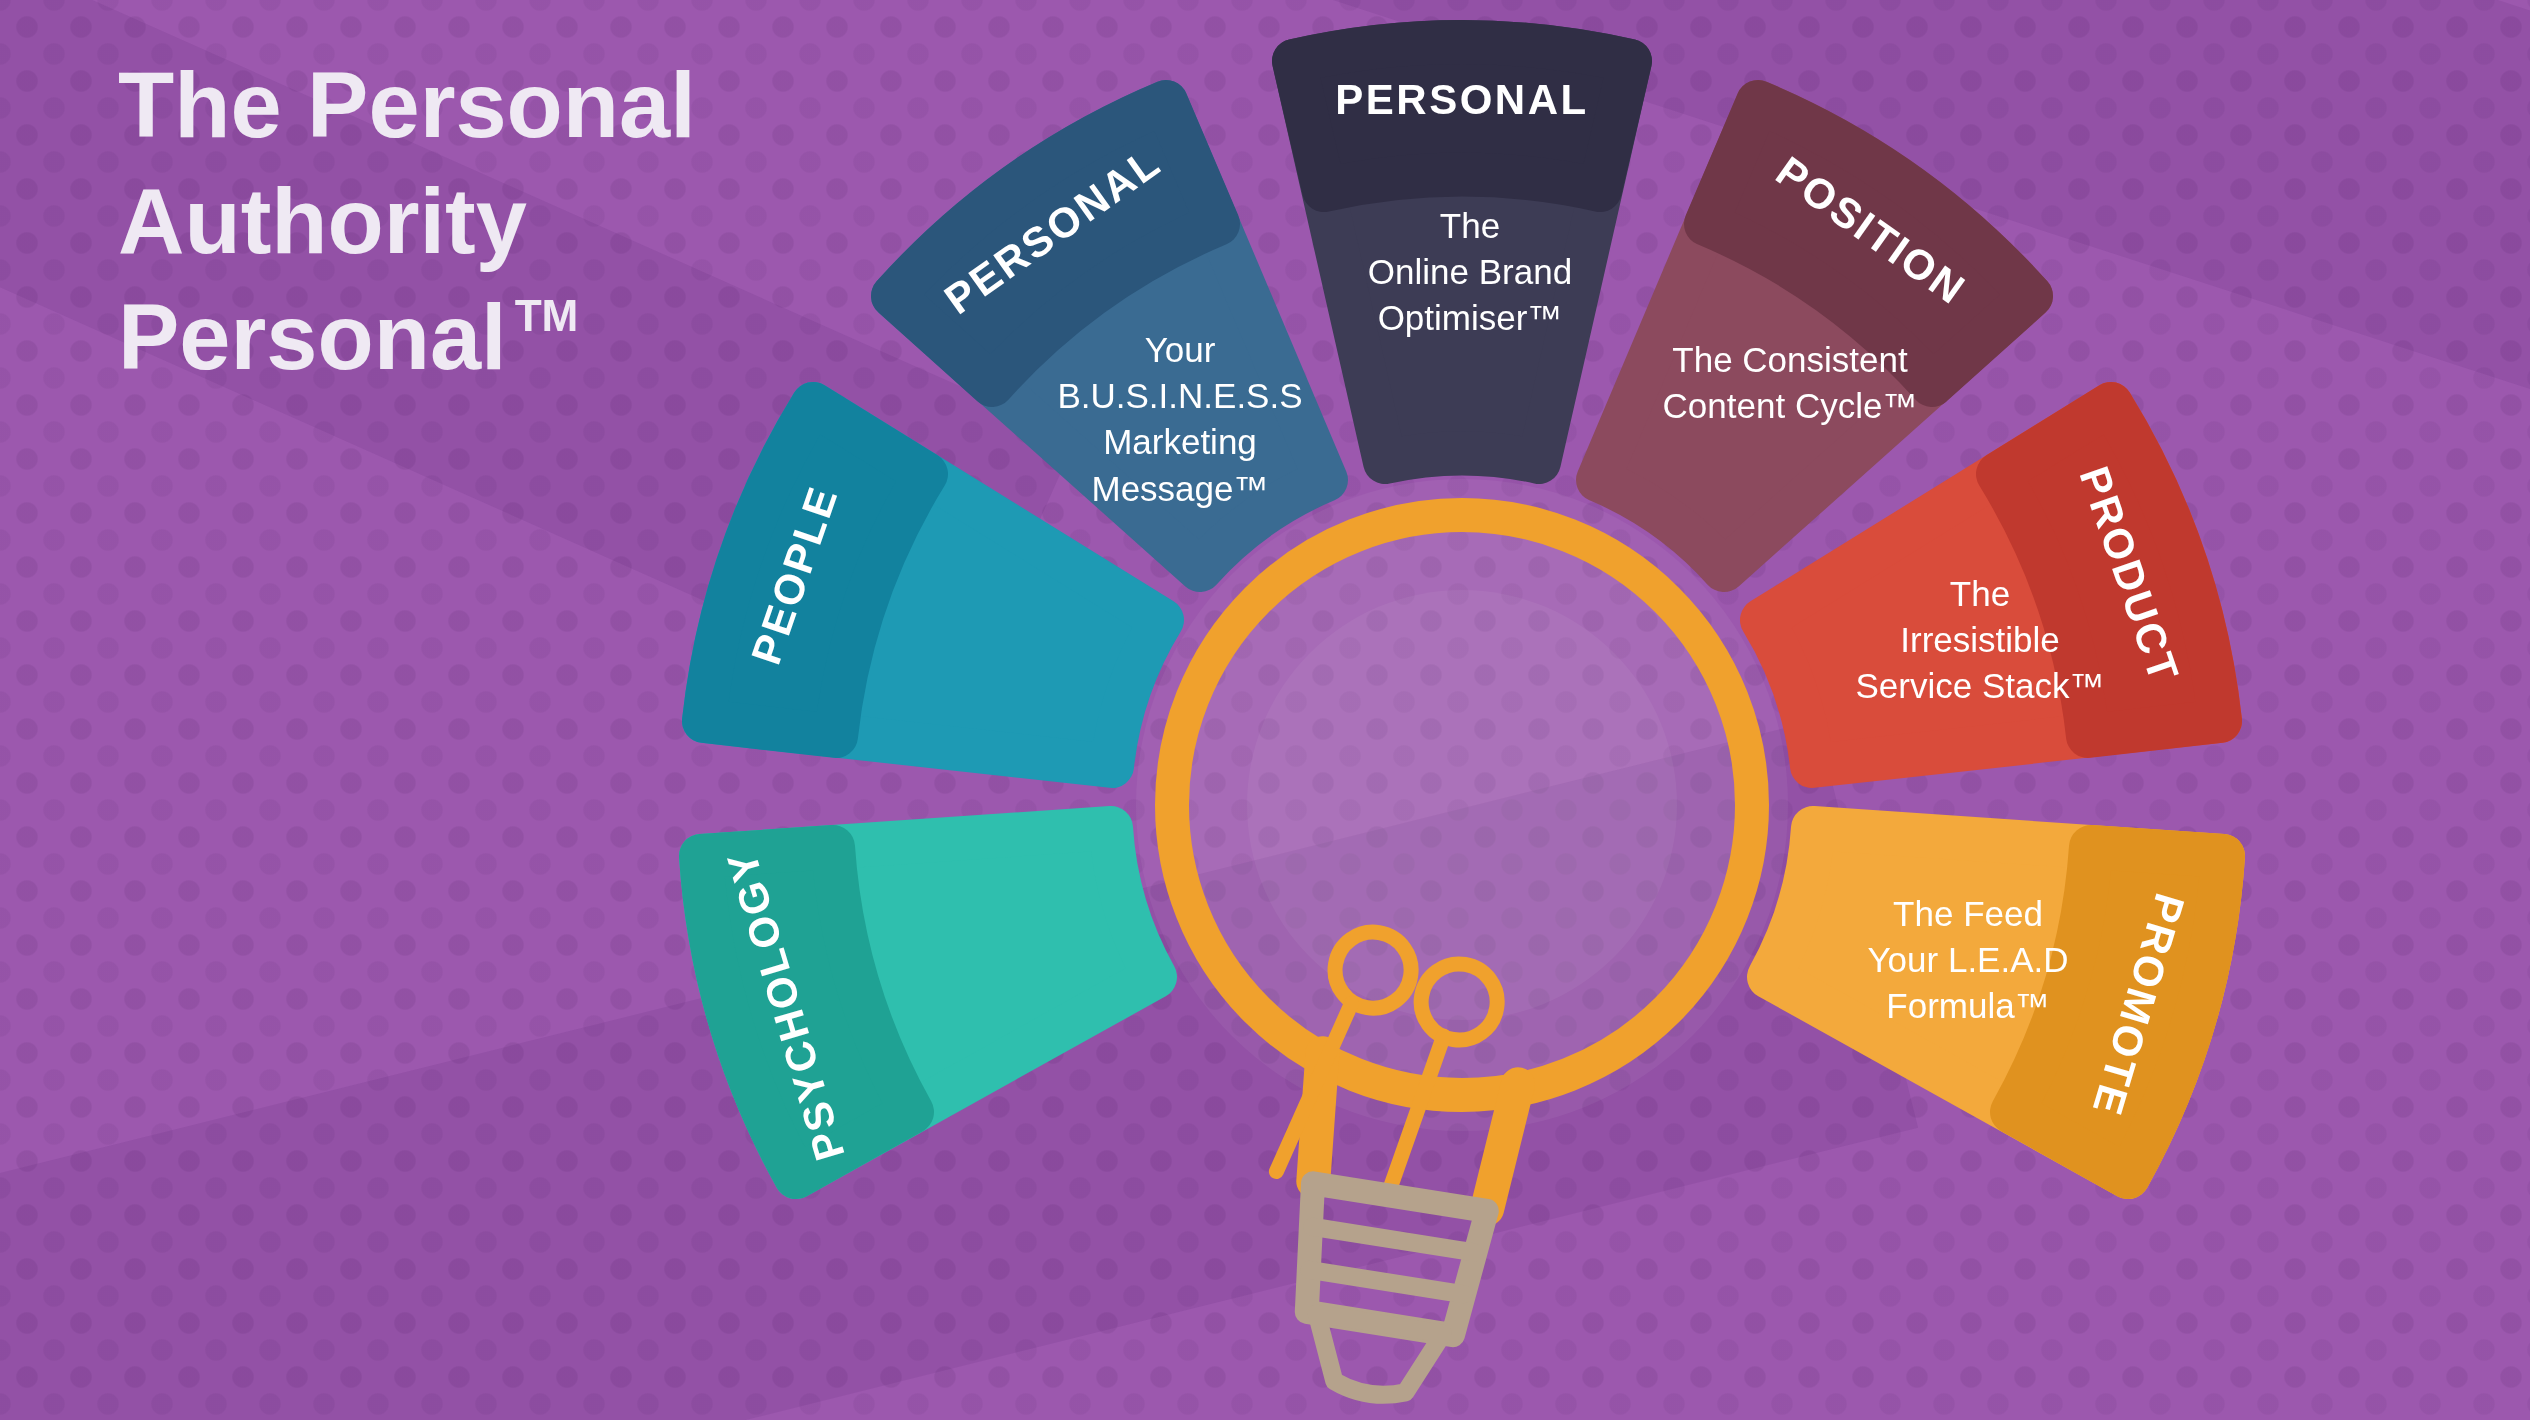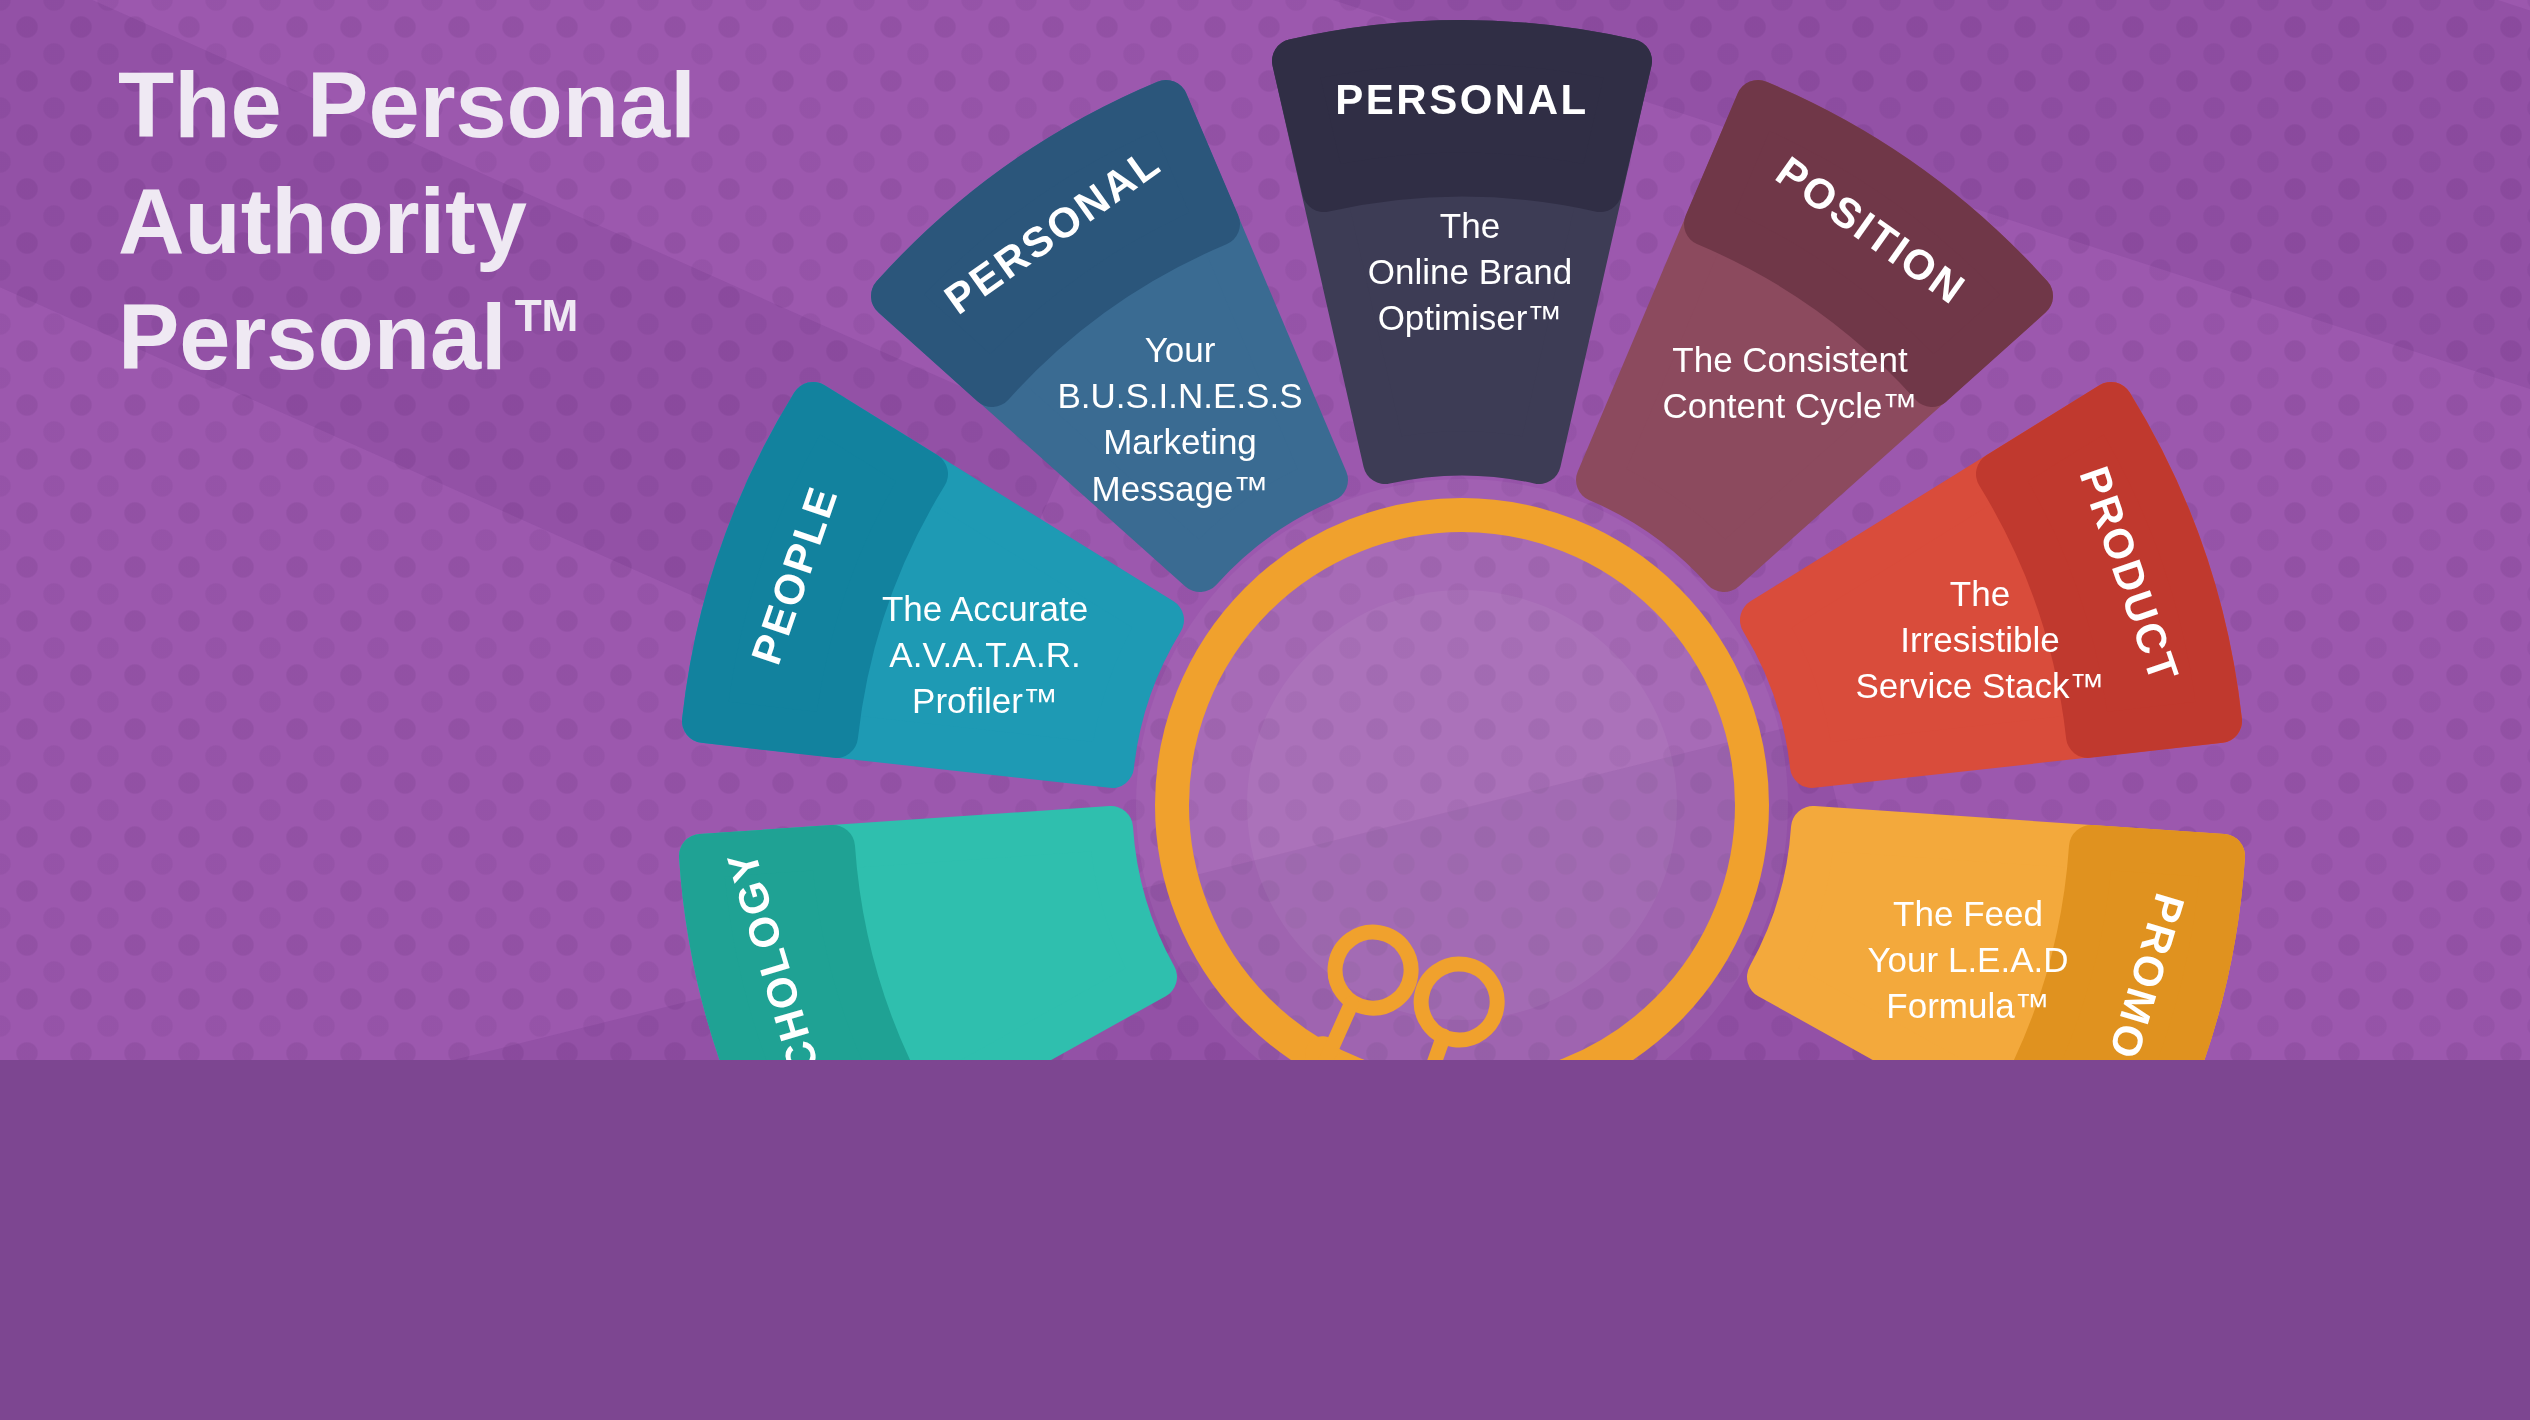--- a/index.html
+++ b/index.html
@@ -1,18 +1,18 @@
 <!DOCTYPE html>
 <html><head>
 <meta charset="utf-8">
 <style>
   html,body{margin:0;padding:0;background:#7d4691;}
   .canvas{
     position:relative;
-    width:2530px;height:1060px;
+    width:2530px;height:1420px;
     overflow:hidden;
     background-color:#9c58ae;
     background-image:
       radial-gradient(rgba(60,18,80,0.10) 26%, transparent 30%),
       radial-gradient(rgba(60,18,80,0.07) 26%, transparent 30%);
     background-size:54px 54px,54px 54px;
     background-position:0 0,27px 27px;
     font-family:"Liberation Sans", sans-serif;
   }
   .deco{position:absolute;background:rgba(72,22,96,0.10);}
@@ -95,23 +95,20 @@
   </div>
 
   <div class="seg-label" style="left:786px;top:1005px;transform:translate(-50%,-50%) rotate(-106.5deg);">PSYCHOLOGY</div>
   <div class="seg-label" style="left:795px;top:575px;transform:translate(-50%,-50%) rotate(-71deg);">PEOPLE</div>
   <div class="seg-label" style="left:1053px;top:231px;transform:translate(-50%,-50%) rotate(-35.5deg);">PERSONAL</div>
   <div class="seg-label" style="left:1462px;top:100px;transform:translate(-50%,-50%);">PERSONAL</div>
   <div class="seg-label" style="left:1871px;top:231px;transform:translate(-50%,-50%) rotate(35.5deg);">POSITION</div>
   <div class="seg-label" style="left:2129px;top:575px;transform:translate(-50%,-50%) rotate(71deg);">PRODUCT</div>
   <div class="seg-label" style="left:2138px;top:1005px;transform:translate(-50%,-50%) rotate(106.5deg);">PROMOTE</div>
 
-  <div class="seg-desc" style="left:985px;top:655px;">The Accurate
-A.V.A.T.A.R.
-Profiler™</div>
   <div class="seg-desc" style="left:1180px;top:395px;margin-top:24px;">Your
 B.U.S.I.N.E.S.S
 Marketing
 Message™</div>
   <div class="seg-desc" style="left:1470px;top:272px;">The
 Online Brand
 Optimiser™</div>
   <div class="seg-desc" style="left:1790px;top:383px;">The Consistent
 Content Cycle™</div>
   <div class="seg-desc" style="left:1980px;top:640px;">The

